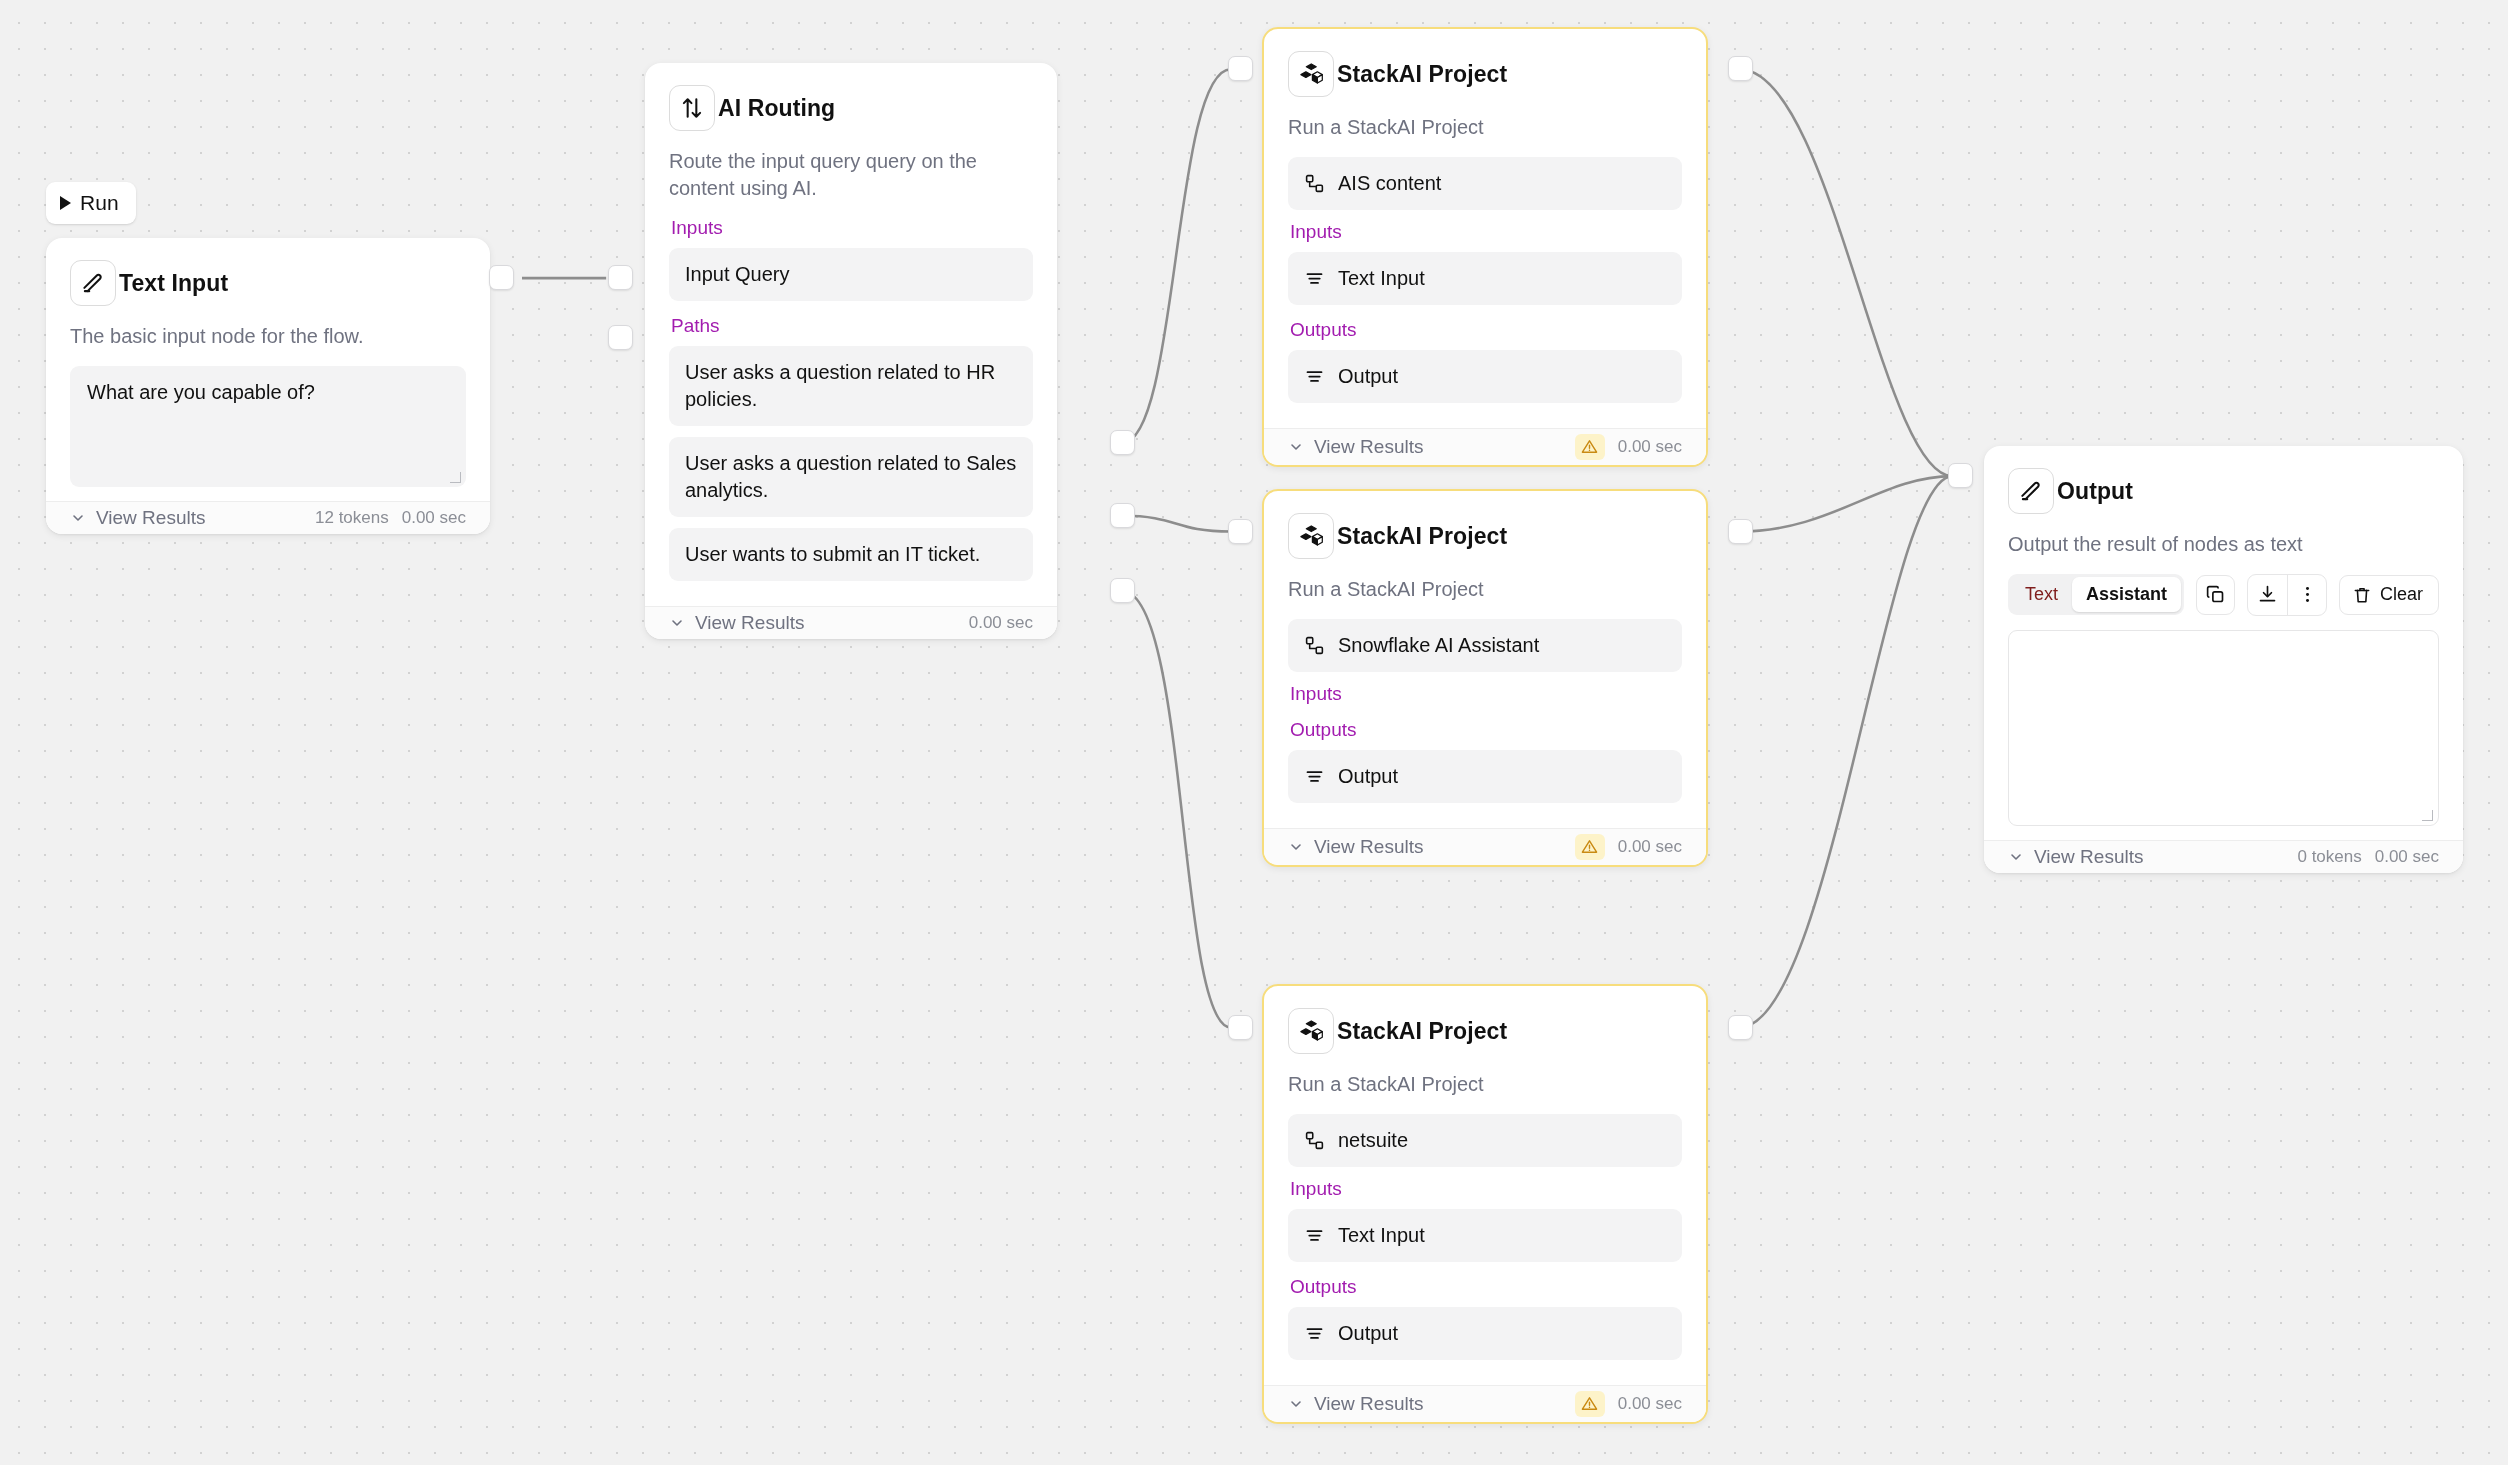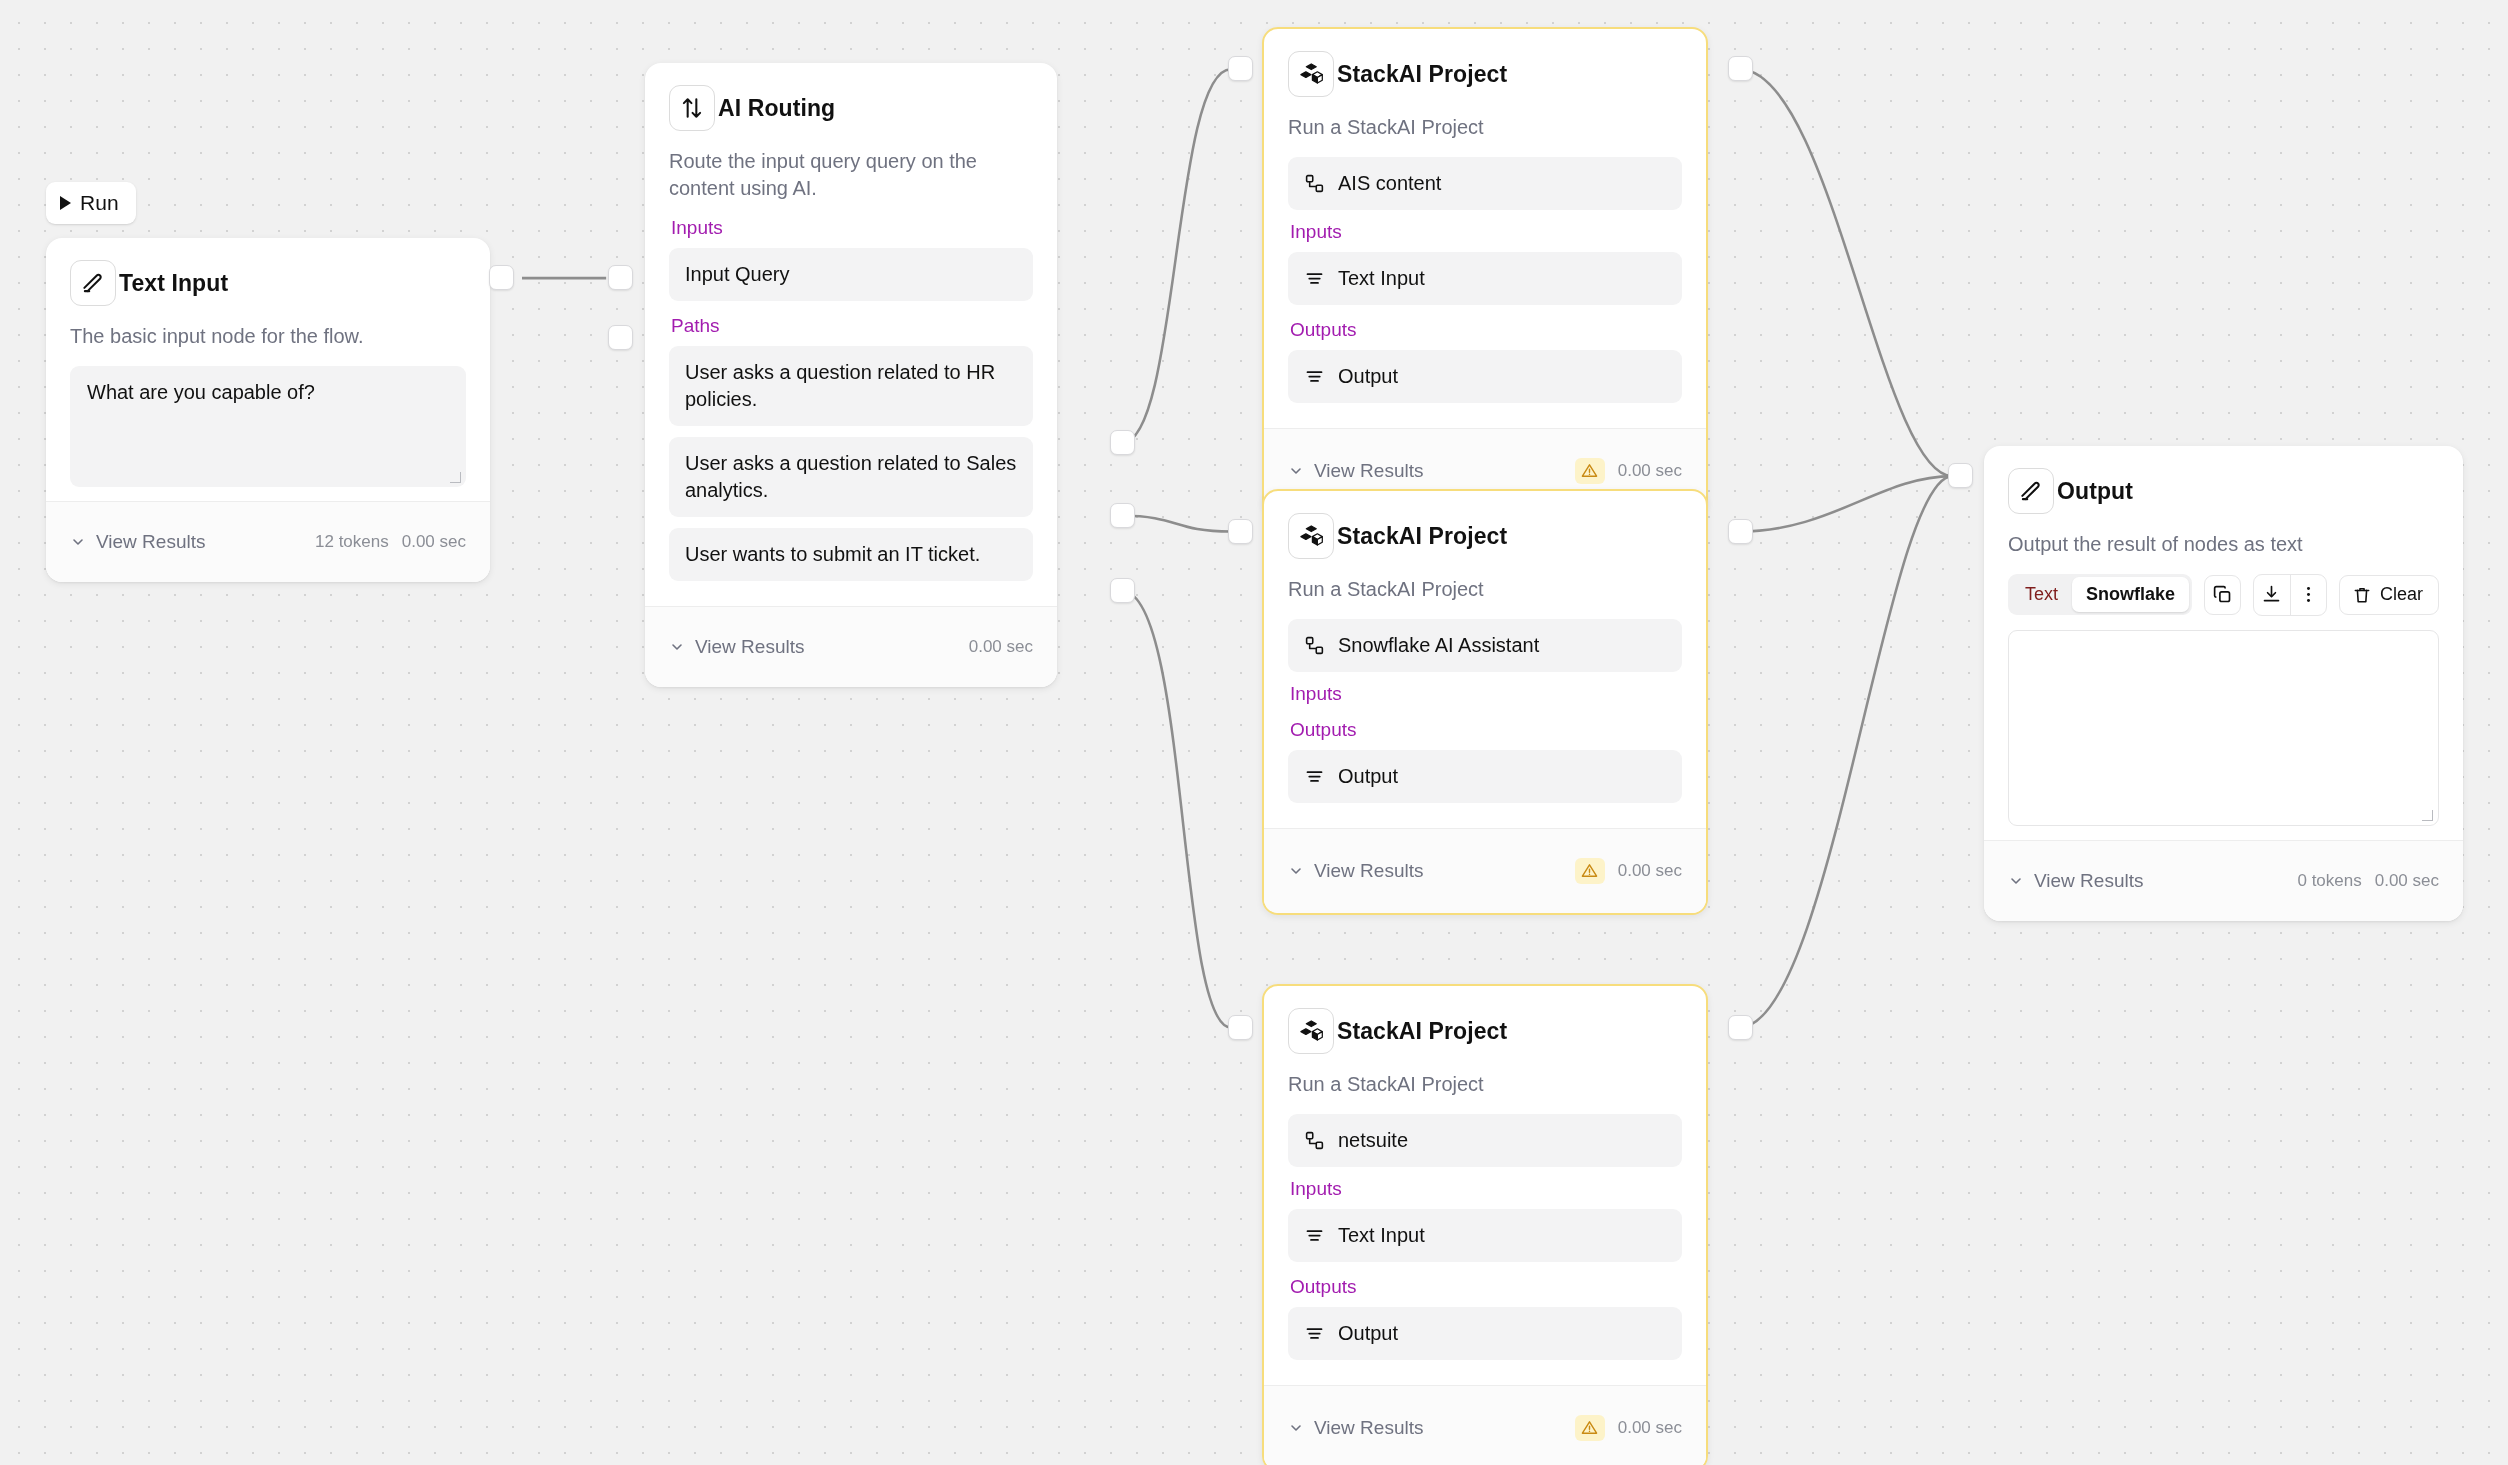--- a/index.html
+++ b/index.html
@@ -112,21 +112,21 @@
     line-height: 1.35;
     display: flex;
     align-items: center;
     gap: 13px;
   }
   .field.multiline { display: block; }
 
   .node-footer {
     border-top: 1px solid #ededed;
     background: #fbfbfb;
-    padding: 29px 24px;
+    padding: 5px 24px;
     display: flex;
     align-items: center;
     justify-content: space-between;
   }
   .vr {
     display: flex; align-items: center; gap: 10px;
     font-size: 19px; color: #6f7280;
     cursor: pointer;
   }
   .footer-right {
@@ -521,21 +521,21 @@
             <path d="M8.5 19.5h-4"></path>
           </svg>
         </div>
         <div class="node-title">Output</div>
       </div>
       <div class="node-desc">Output the result of nodes as text</div>
 
       <div class="out-toolbar">
         <div class="seg">
           <span>Text</span>
-          <span class="on">Snowflake</span>
+          <span class="on">Assistant</span>
         </div>
         <div class="icon-btn-solo">
           <svg width="21" height="21" viewBox="0 0 24 24" fill="none" stroke="#111" stroke-width="1.9" stroke-linejoin="round">
             <rect x="9" y="9" width="11" height="11" rx="2"></rect>
             <path d="M5 15H4.5A1.5 1.5 0 0 1 3 13.5V5a2 2 0 0 1 2-2h8.5A1.5 1.5 0 0 1 15 4.5V5"></path>
           </svg>
         </div>
         <div class="btn-group">
           <div class="gb">
             <svg width="21" height="21" viewBox="0 0 24 24" fill="none" stroke="#111" stroke-width="1.9" stroke-linecap="round" stroke-linejoin="round">

